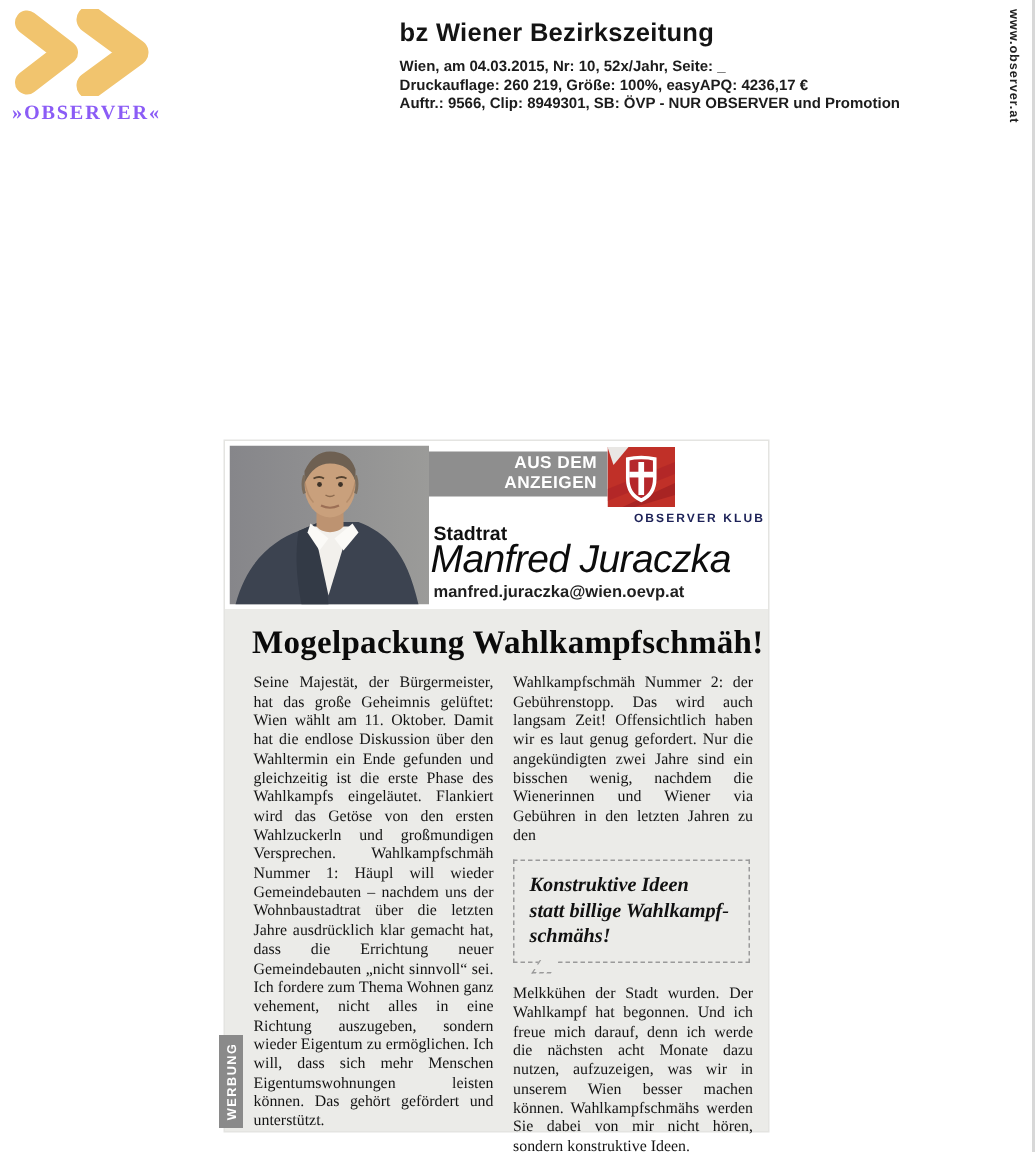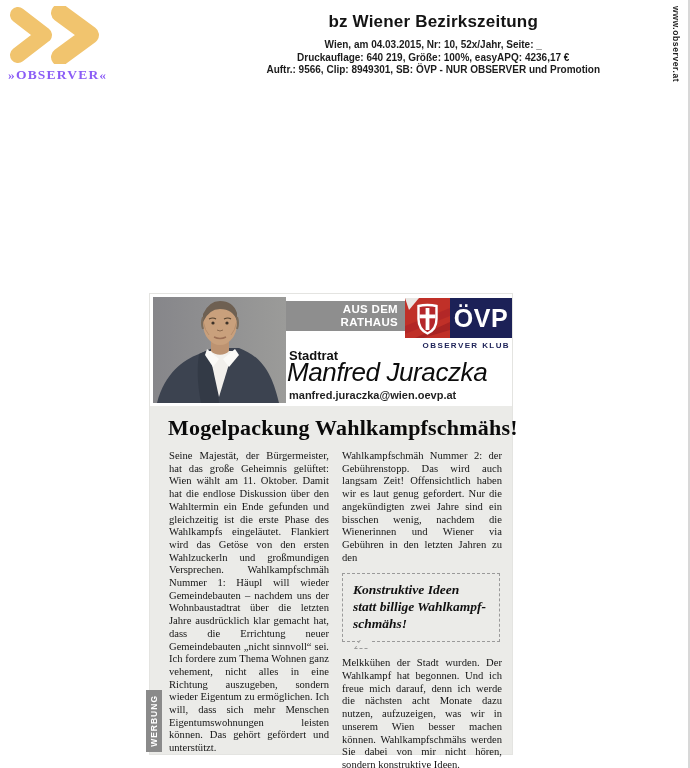--- a/index.html
+++ b/index.html
@@ -13,21 +13,21 @@
 
   
   .observer { position:absolute; left:8px; top:6px; width:110px; }
   .observer svg { display:block; }
   .observer-text {
     font-family:"Liberation Serif", serif; font-weight:bold; font-size:13.5px;
     letter-spacing:1.2px; color:#8b5cf6; margin-top:3px; white-space:nowrap;
   }
 
   
-  .pub { position:absolute; top:12px; right:90px; text-align:center; }
+  .pub { position:absolute; top:12px; right:90px; text-align:left; }
   .pub-title { font-size:17px; font-weight:700; color:#141414; letter-spacing:0.2px; margin-bottom:7px; }
   .pub-meta  { font-size:10px; line-height:12.5px; color:#1c1c1c; font-weight:700; }
 
   .position-box {
     position:absolute; left:607px; top:5px; width:62px; height:72px;
     background:var(--position_box_bg,#dcdcdc); font-size:9px; color:#222;
     text-align:center; padding-top:5px;
   }
   .observer-url {
     position:absolute; left:671px; top:6px; writing-mode:vertical-rl;
@@ -102,21 +102,21 @@
       <polyline points="10,9 36,29 10,49" fill="none" style="stroke:var(--observer_gold,#f1c46e)" stroke-width="16" stroke-linecap="round" stroke-linejoin="round"></polyline>
       <polyline points="52,7 82,29 52,51" fill="none" style="stroke:var(--observer_gold,#f1c46e)" stroke-width="18" stroke-linecap="round" stroke-linejoin="round"></polyline>
     </svg>
     <div class="observer-text">»OBSERVER«</div>
   </div>
 
   <div class="pub">
     <div class="pub-title">bz Wiener Bezirkszeitung</div>
     <div class="pub-meta">
       <div>Wien, am 04.03.2015, Nr: 10, 52x/Jahr, Seite: _</div>
-      <div>Druckauflage: 640 219, Größe: 100%, easyAPQ: 4236,17 €</div>
+      <div>Druckauflage: 260 219, Größe: 100%, easyAPQ: 4236,17 €</div>
       <div>Auftr.: 9566, Clip: 8949301, SB: ÖVP - NUR OBSERVER und Promotion</div>
     </div>
   </div>
 
   <div class="observer-url">www.observer.at</div>
 
   <div class="clipping">
 
     <div class="clip-head">
 
@@ -146,45 +146,42 @@
 
         <circle cx="60" cy="26" r="1.6" fill="#3d3228"></circle>
         <circle cx="74" cy="26" r="1.6" fill="#3d3228"></circle>
         <path d="M56,22 q4,-2 7,0 M71,22 q4,-2 7,0" stroke="#55422f" stroke-width="1.2" fill="none"></path>
         <path d="M64,33 q3,2 6,0" stroke="#8c6a4e" stroke-width="1" fill="none"></path>
         <path d="M61,40 q6,3 12,0" stroke="#9c6f55" stroke-width="1.4" fill="none"></path>
       </svg>
 
       <div class="banner">
         <div>AUS DEM</div>
-        <div>RATHAUS</div>
+        <div>ANZEIGEN</div>
       </div>
 
       <svg class="flag" viewBox="0 0 45 40">
         <rect width="45" height="40" style="fill:var(--flag_red,#c03028)"></rect>
         <polygon points="0,0 14,0 4,12" fill="#e9e7e4"></polygon>
         <polygon points="0,28 45,10 45,18 0,36" fill="#a82126" opacity="0.55"></polygon>
         <polygon points="10,40 45,24 45,32 18,40" fill="#8f181d" opacity="0.5"></polygon>
         <path d="M22.5,7 C27.5,7 31.5,8 31.5,8 L31.5,21 C31.5,29 27,33.5 22.5,35.5 C18,33.5 13.5,29 13.5,21 L13.5,8 C13.5,8 17.5,7 22.5,7 Z" fill="#b5272b" stroke="#ffffff" stroke-width="2.4"></path>
         <rect x="20.6" y="10" width="3.8" height="22" fill="#ffffff"></rect>
         <rect x="14.5" y="16.5" width="16" height="3.8" fill="#ffffff"></rect>
       </svg>
 
-      <div class="ovp-block">
-        <span>ÖVP</span>
-      </div>
       <div class="club">OBSERVER KLUB</div>
 
       <div class="role">Stadtrat</div>
       <div class="name">Manfred Juraczka</div>
       <div class="email">manfred.juraczka@wien.oevp.at</div>
     </div>
 
     <div class="clip-body">
-      <div class="headline">Mogelpackung Wahlkampfschmähs!</div>
+      <div class="headline">Mogelpackung Wahlkampfschmäh!</div>
       <div class="cols">
         <div class="col">Seine Majestät, der Bürgermeister, hat das große Geheimnis gelüftet: Wien wählt am 11. Oktober. Damit hat die endlose Diskussion über den Wahltermin ein Ende gefunden und gleichzeitig ist die erste Phase des Wahlkampfs eingeläutet. Flankiert wird das Getöse von den ersten Wahlzuckerln und großmundigen Versprechen. Wahlkampfschmäh Nummer 1: Häupl will wieder Gemeindebauten – nachdem uns der Wohnbaustadtrat über die letzten Jahre ausdrücklich klar gemacht hat, dass die Errichtung neuer Gemeindebauten „nicht sinnvoll“ sei. Ich fordere zum Thema Wohnen ganz vehement, nicht alles in eine Richtung auszugeben, sondern wieder Eigentum zu ermöglichen. Ich will, dass sich mehr Menschen Eigentumswohnungen leisten können. Das gehört gefördert und unterstützt.</div>
         <div class="col">
           <div>Wahlkampfschmäh Nummer 2: der Gebührenstopp. Das wird auch langsam Zeit! Offensichtlich haben wir es laut genug gefordert. Nur die angekündigten zwei Jahre sind ein bisschen wenig, nachdem die Wienerinnen und Wiener via Gebühren in den letzten Jahren zu den</div>
           <div class="quote-box">
             <div class="pre">Konstruktive Ideen
 statt billige Wahlkampf-
 schmähs!</div>
             <div class="quote-tail"></div>
           </div>

